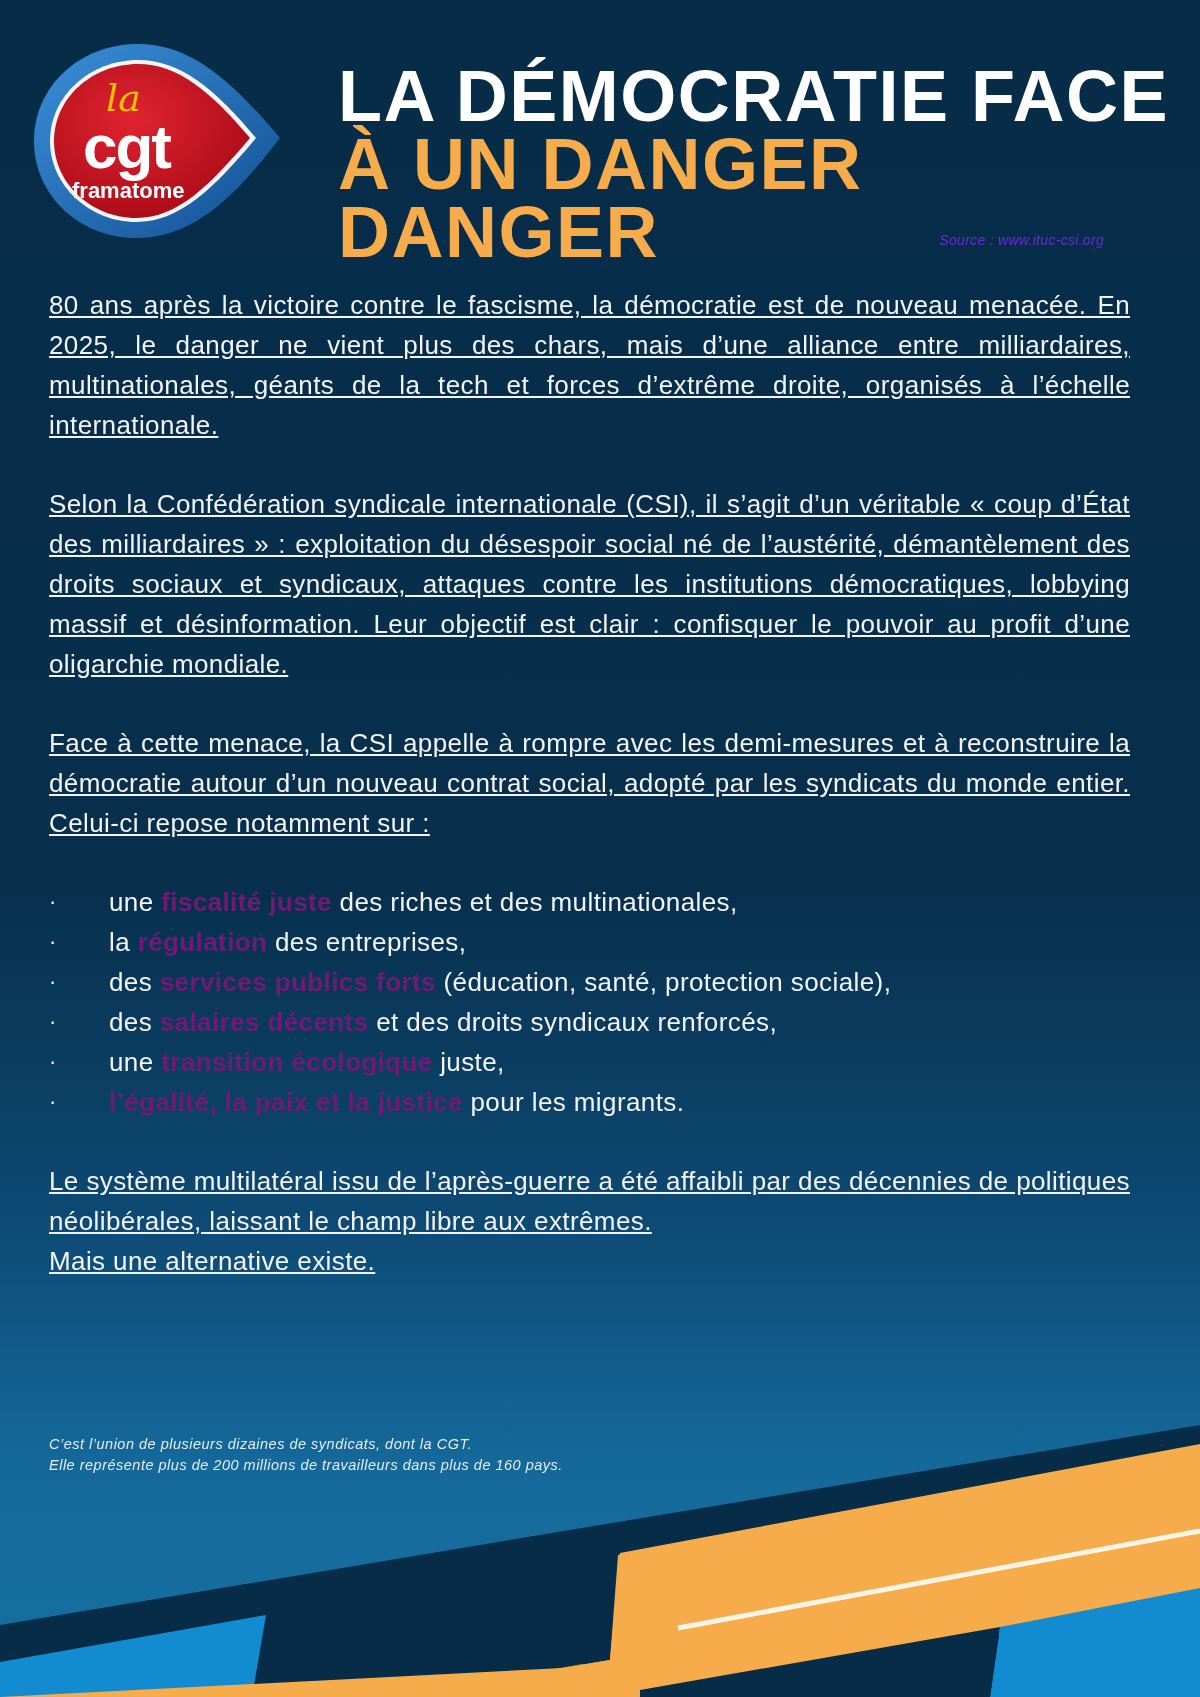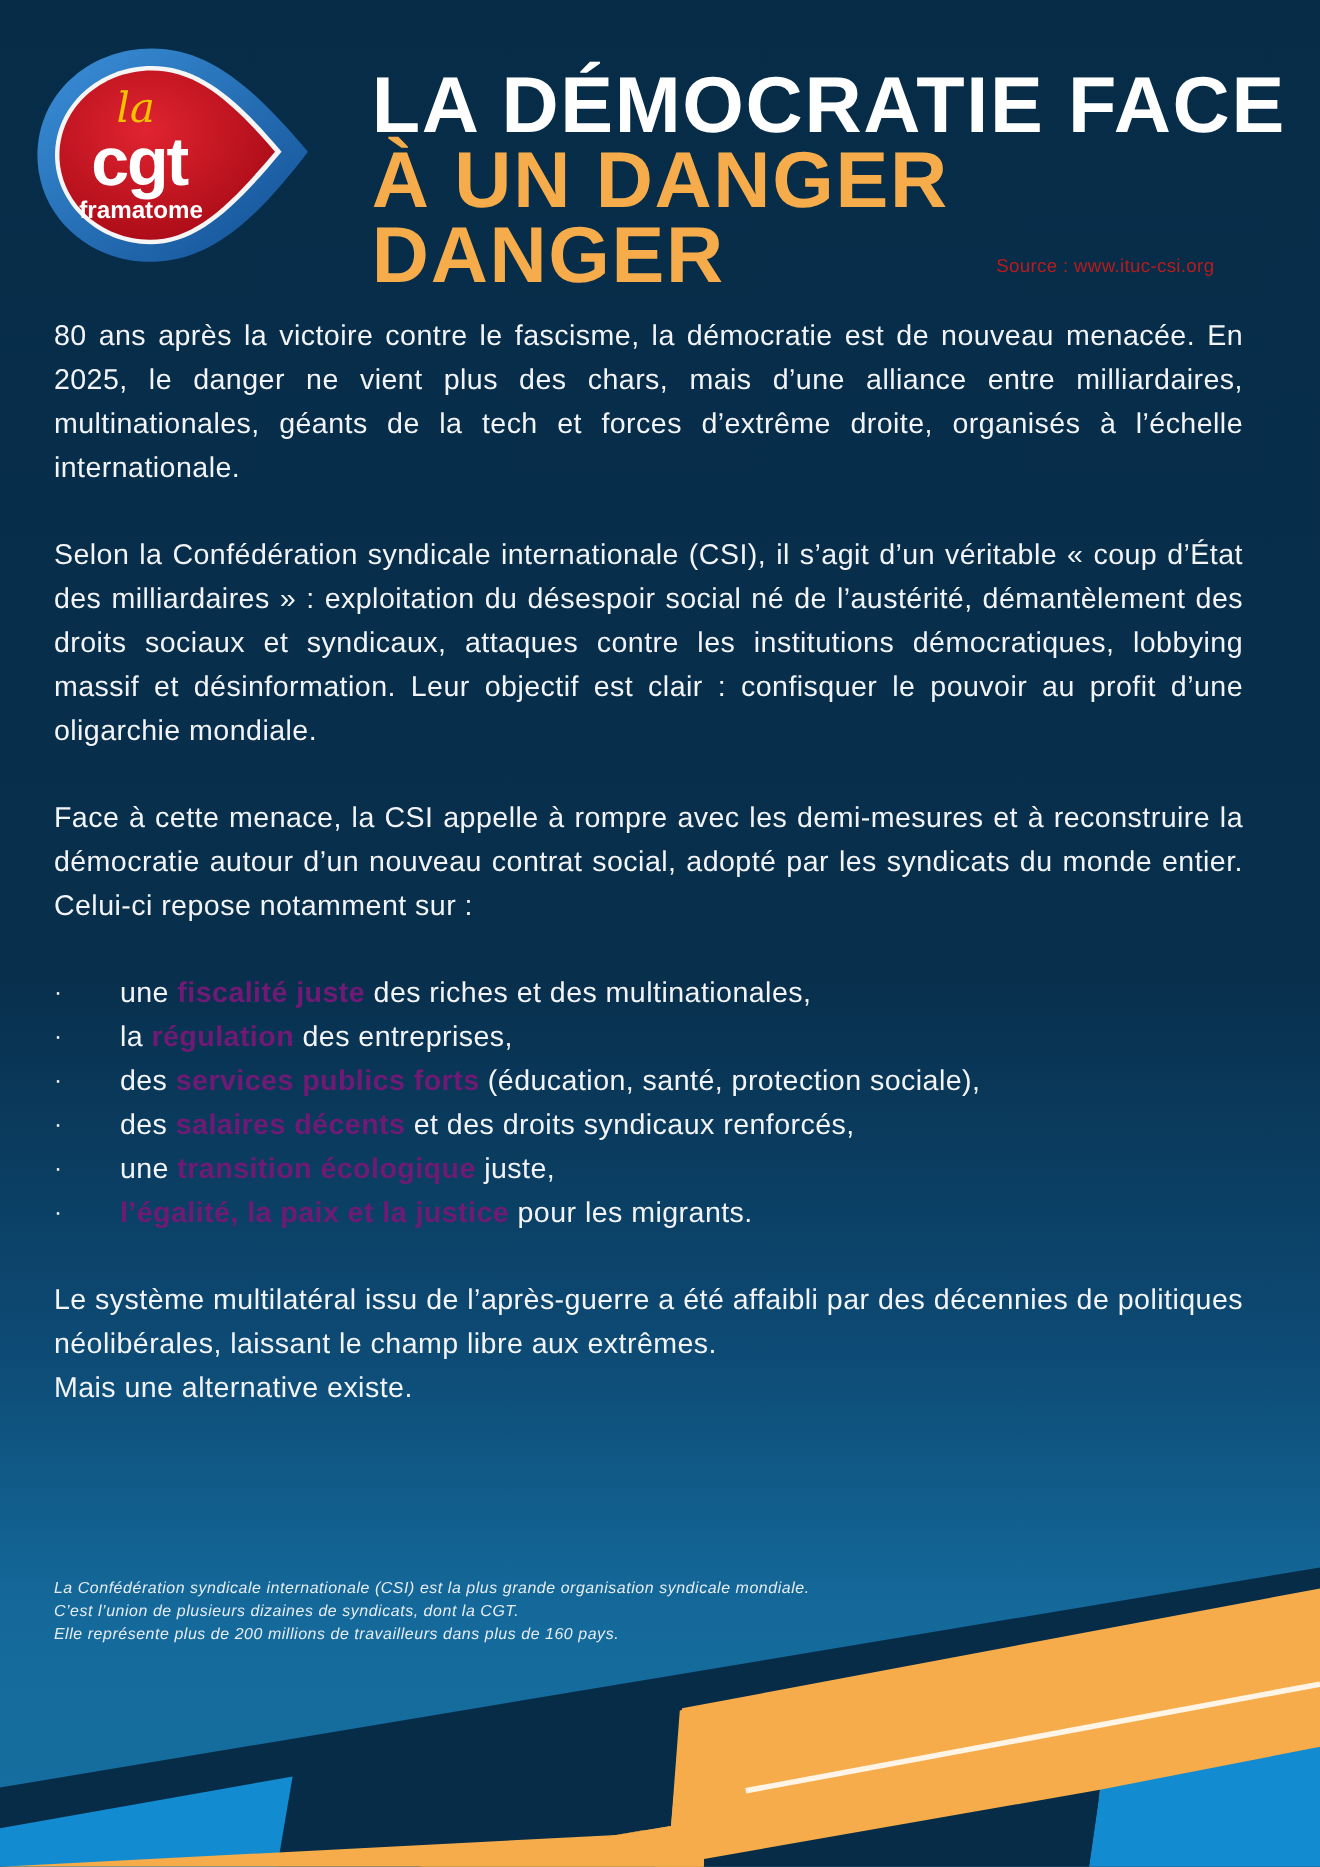--- a/index.html
+++ b/index.html
@@ -23,31 +23,31 @@
       position: absolute; left: 338px; top: 62px;
       font-family: "Liberation Sans", sans-serif;
       font-weight: 900; font-size: 72px; line-height: 68px;
       letter-spacing: 1.5px;
     }
     .title .line1 { color: #ffffff; display: block; font-weight: bold; }
     .title .line2 { color: #f6ac4a; display: block; font-weight: bold; }
 
     .source {
       position: absolute; right: 96px; top: 232px;
-      font-size: 17px; color: #b91c1c;
+      font-style: italic; font-size: 14px; color: #6d28d9;
       letter-spacing: 0.3px;
     }
 
     
     .content {
       position: absolute; left: 49px; top: 285px; width: 1081px;
       font-size: 26px; line-height: 40px; letter-spacing: 0.4px;
       color: #f2f4f7;
     }
-    .para { text-align: justify; text-align-last: left; margin-bottom: 39px; }
+    .para { text-align: justify; text-align-last: left; margin-bottom: 39px; text-decoration: underline; }
     .para.tight { margin-bottom: 0; }
 
     .bullets { list-style: none; margin: 0 0 39px 0; }
     .bullets li {
       position: relative; padding-left: 60px; height: 40px; line-height: 40px;
     }
     .bullets li .dot {
       position: absolute; left: 0; top: 0; width: 20px; font-size: 22px;
     }
     .bullets li b { font-weight: bold; color: #701a75; }
@@ -124,17 +124,16 @@
       <li><span class="dot">·</span><span>des </span><b>salaires décents</b><span> et des droits syndicaux renforcés,</span></li>
       <li><span class="dot">·</span><span>une </span><b>transition écologique</b><span> juste,</span></li>
       <li><span class="dot">·</span><span></span><b>l’égalité, la paix et la justice</b><span> pour les migrants.</span></li>
     </ul>
 
     <p class="para tight">Le système multilatéral issu de l’après-guerre a été affaibli par des décennies de politiques néolibérales, laissant le champ libre aux extrêmes.</p>
     <p class="para tight">Mais une alternative existe.</p>
   </div>
 
   <div class="note">
-    <div>La Confédération syndicale internationale (CSI) est la plus grande organisation syndicale mondiale.</div>
     <div>C’est l’union de plusieurs dizaines de syndicats, dont la CGT.</div>
     <div>Elle représente plus de 200 millions de travailleurs dans plus de 160 pays.</div>
   </div>
 </div>
 
 </body></html>

